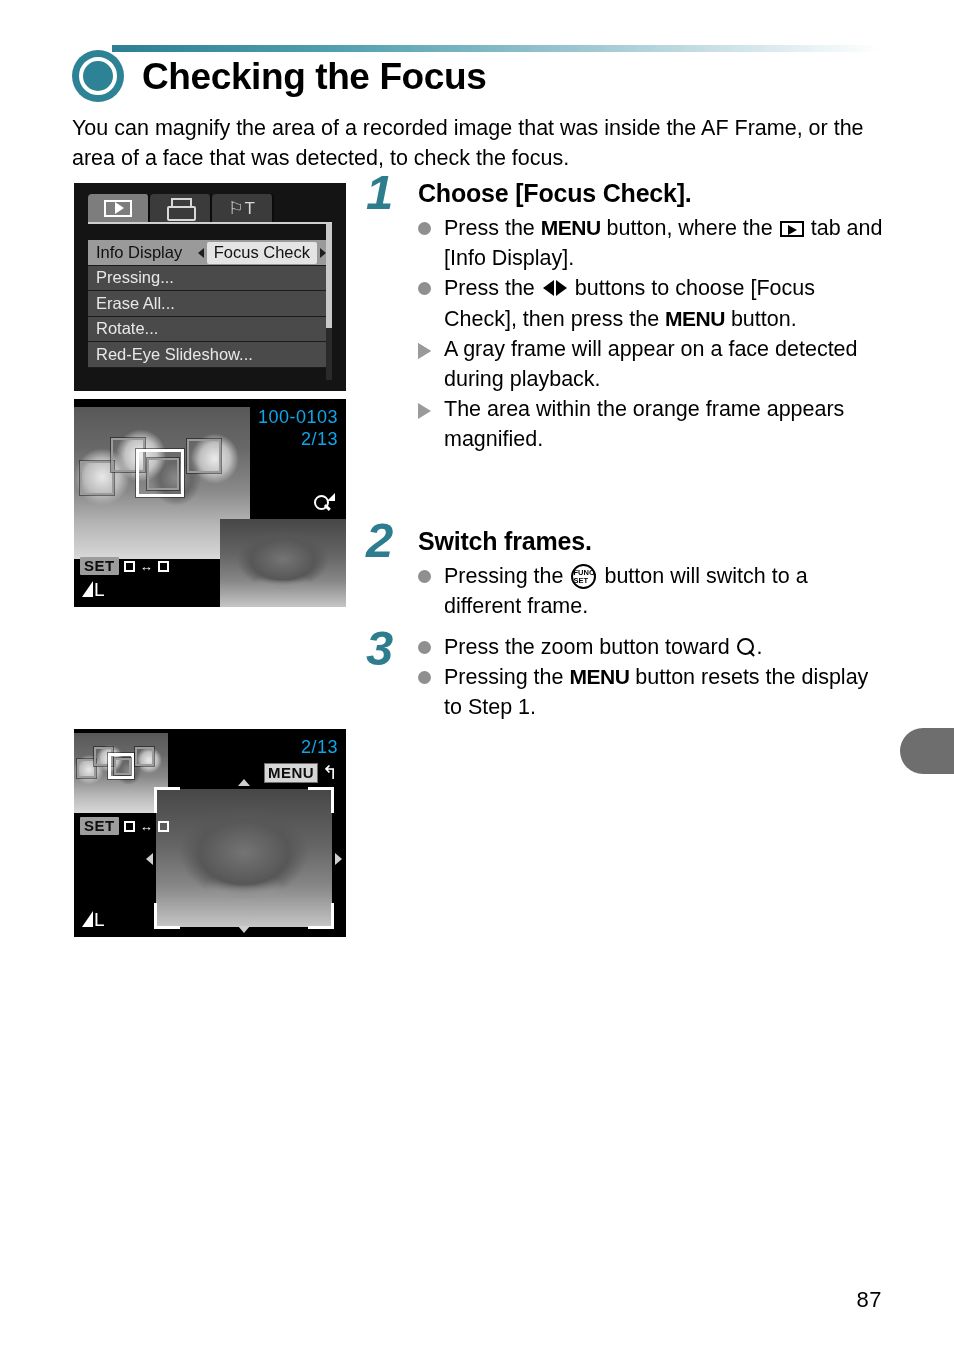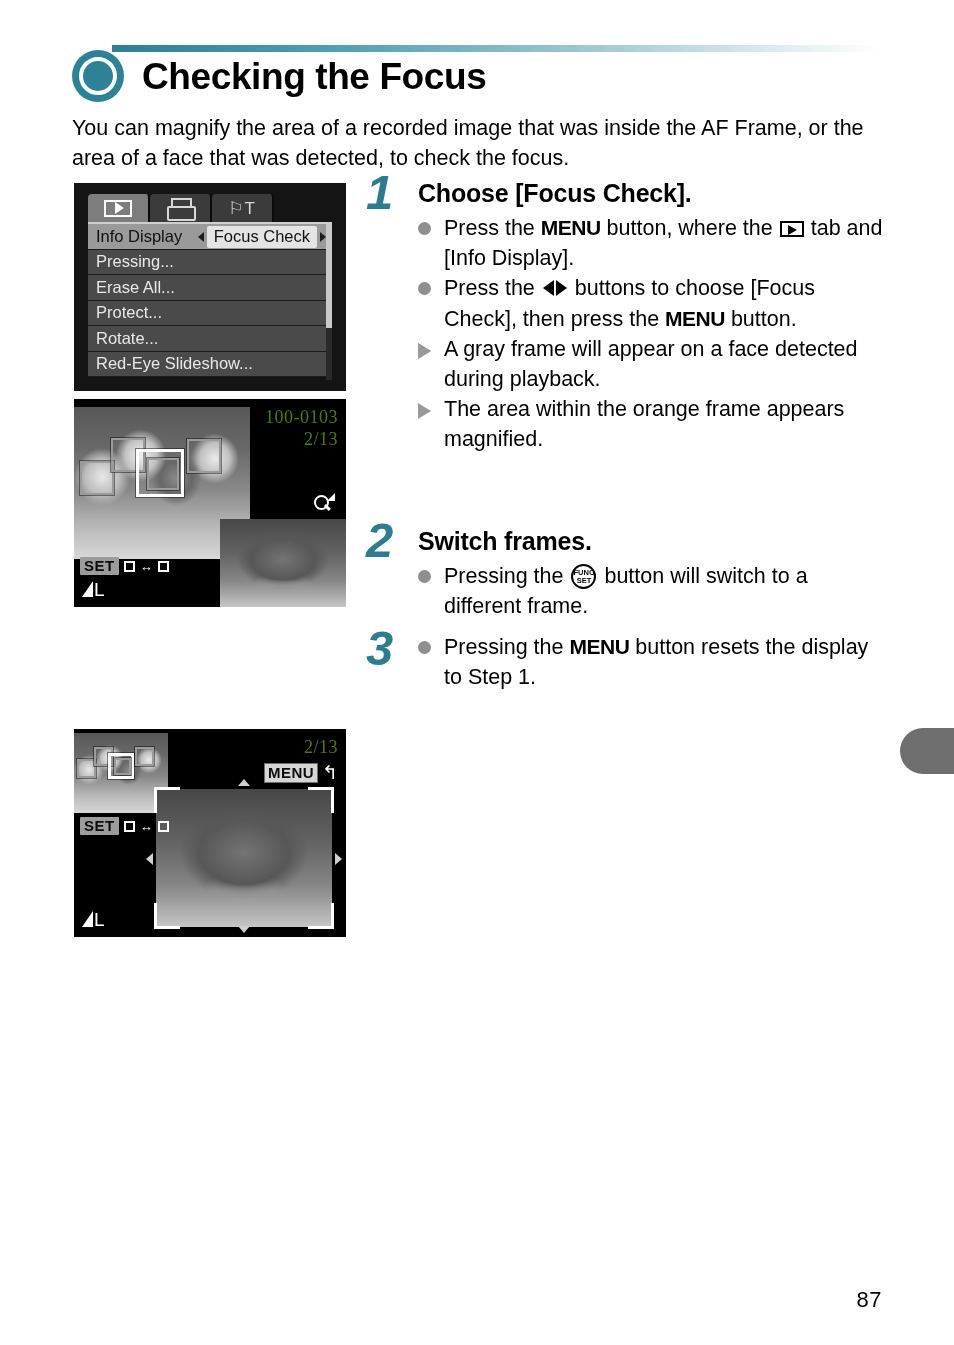--- a/index.html
+++ b/index.html
@@ -115,21 +115,21 @@
     content: ""; position: absolute;
     left: 0; top: 8px; width: 25px; height: 11px;
     border: 2px solid #d8d8d8;
     border-radius: 2px;
   }
   .tab-tools {
     font-size: 17px; color: #d8d8d8; letter-spacing: 1px;
     line-height: 1;
   }
 
-  .menu-list { margin-top: 0; text-align: center; }
+  .menu-list { margin-top: 16px; text-align: center; }
   .menu-row {
     position: relative;
     height: 25.5px;
     background: #4a4a4a;
     border-bottom: 1px solid #1b1b1b;
     display: flex; align-items: center;
     padding-left: 8px;
     color: #e8e8e8;
     font-size: 16.5px;
     font-family: "Liberation Sans", sans-serif;
@@ -192,22 +192,22 @@
     position: absolute;
     background:
       radial-gradient(ellipse 46% 42% at 50% 46%, #7c736c 0%, #5e5650 55%, rgba(60,56,52,0) 80%),
       radial-gradient(ellipse 30% 12% at 50% 70%, #efe9e2 0%, rgba(200,195,188,0) 75%),
       linear-gradient(to bottom, #4c4641 0%, #6b635c 40%, #8e857d 70%, #cbc5bd 100%);
     filter: grayscale(1);
   }
 
   .osd-text {
     position: absolute;
-    color: #4d7c0f;
-    font-family: Liberation Serif, serif;
+    color: #0ea5e9;
+    font-family: Liberation Sans, sans-serif;
     font-size: 18px;
     letter-spacing: 0.5px;
     text-align: right;
     text-shadow: 0 0 3px #000;
   }
   .osd-magnify {
     position: absolute;
     width: 20px; height: 20px;
   }
   .osd-magnify .glass {
@@ -372,21 +372,21 @@
     width: 25px; height: 25px;
     border: 2px solid #000;
     border-radius: 50%;
     position: relative;
     vertical-align: -6px;
     margin: 0 2px;
     font-size: 0;
   }
   .g-func span {
     position: absolute; left: 0; right: 0;
-    text-align: center;
+    text-align: left;
     font-size: 7.5px; font-weight: bold;
     line-height: 8px;
     font-family: "Liberation Sans", sans-serif;
   }
   .g-func .f1 { top: 3px; }
   .g-func .f2 { top: 11px; }
   .g-mag {
     display: inline-block;
     width: 19px; height: 19px;
     position: relative; vertical-align: -3px;
@@ -457,23 +457,20 @@
           <span class="arrow-l"></span>
           <span class="menu-value">Focus Check</span>
           <span class="arrow-r"></span>
         </span>
       </div>
       <div class="menu-row">
         <span class="row-label">Pressing...</span>
       </div>
       <div class="menu-row">
         <span class="row-label">Erase All...</span>
-      </div>
-      <div class="menu-row">
-        <span class="row-label">Protect...</span>
       </div>
       <div class="menu-row">
         <span class="row-label">Rotate...</span>
       </div>
       <div class="menu-row">
         <span class="row-label">Red-Eye Slideshow...</span>
       </div>
     </div>
 
     <div class="menu-scrollbar"></div>
@@ -605,20 +602,24 @@
         <span class="mk mk-dot"></span>
         <span>Pressing the </span><span class="g-func"><span class="f1">FUNC.</span><span class="f2">SET</span></span><span> button will switch to a different frame.</span>
       </div>
     </div>
   </div>
 
   <div class="step">
     <div class="step-num">3</div>
     <div class="bullets">
 
+      <div class="bullet">
+        <span class="mk mk-dot"></span>
+        <span>Press the zoom button toward </span><span class="g-mag"></span><span>.</span>
+      </div>
 
 
       <div class="bullet">
         <span class="mk mk-dot"></span>
         <span>Pressing the </span><span class="g-menu">MENU</span><span> button resets the display to Step 1.</span>
       </div>
     </div>
   </div>
 </div>
 

